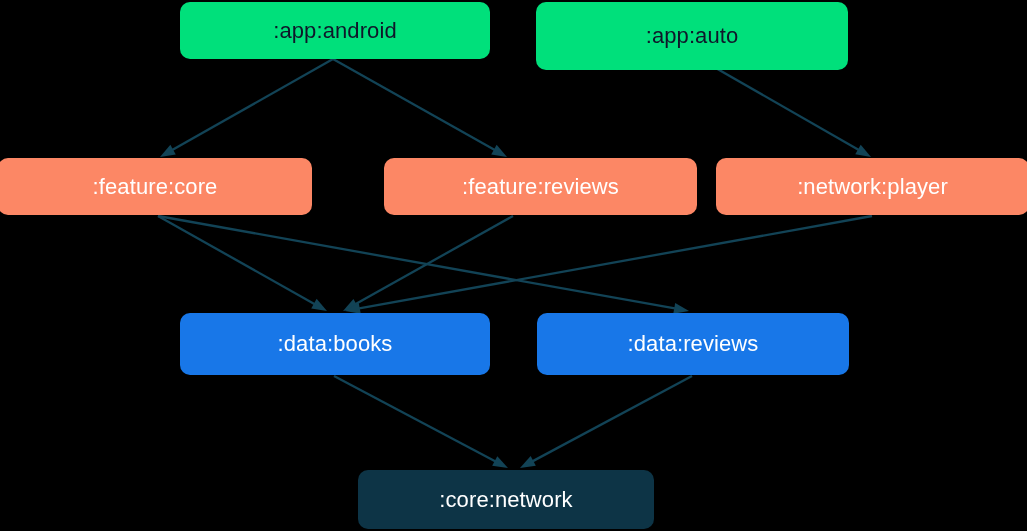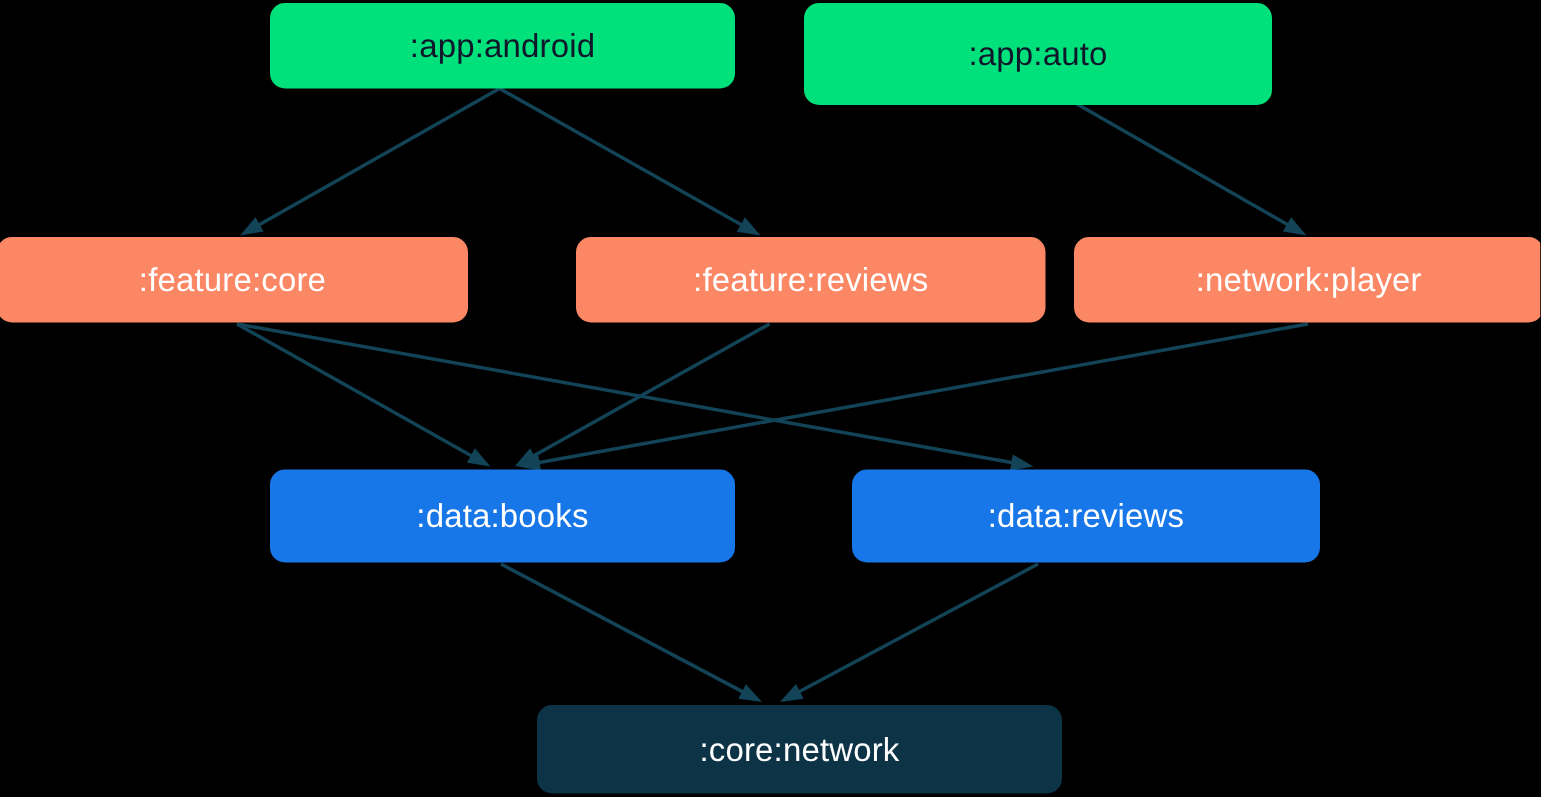--- a/index.html
+++ b/index.html
@@ -115,21 +115,21 @@
       </div>
       <div class="node feature" style="left: 357px; top: 158px; width: 313px; height: 57px; margin-left: 27px;">
         <span class="node-label">:feature:reviews</span>
       </div>
       <div class="node feature" style="left: 716px; top: 158px; width: 313px; height: 57px;">
         <span class="node-label">:network:player</span>
       </div>
       <div class="node data" style="left: 180px; top: 313px; width: 310px; height: 62px;">
         <span class="node-label">:data:books</span>
       </div>
-      <div class="node data" style="left: 537px; top: 313px; width: 312px; height: 62px; margin-left: 31px;">
+      <div class="node data" style="left: 537px; top: 313px; width: 312px; height: 62px;">
         <span class="node-label">:data:reviews</span>
       </div>
-      <div class="node core" style="left: 358px; top: 470px; width: 350px; height: 59px;">
+      <div class="node core" style="left: 358px; top: 470px; width: 296px; height: 59px;">
         <span class="node-label">:core:network</span>
       </div>
     </div>
 
 </div>
 
 </body></html>

